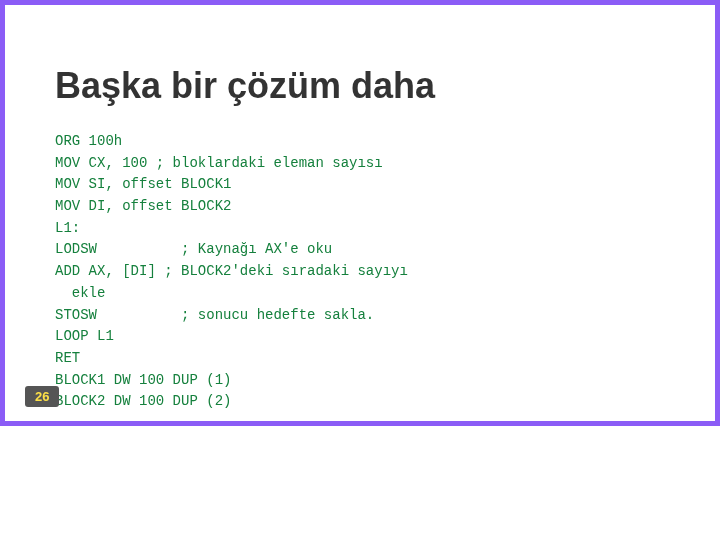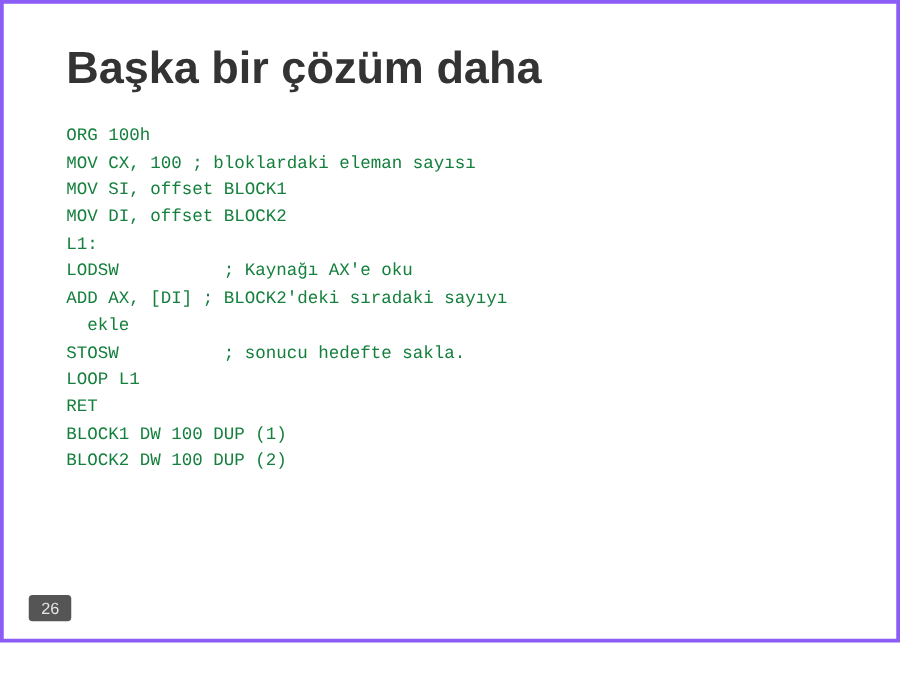--- a/index.html
+++ b/index.html
@@ -11,25 +11,25 @@
     body {
       width: 720px;
       height: 540px;
       background: #ffffff;
       font-family: Arial, sans-serif;
       overflow: hidden;
     }
 
     .slide {
       width: 720px;
-      height: 514px;
+      height: 426px;
       background: #ffffff;
       position: relative;
-      padding: 30px 50px 40px 50px;
-      border: 3px solid #8b5cf6;
+      padding: 60px 50px 40px 50px;
+      border: 5px solid #8b5cf6;
     }
 
     .slide-title {
       font-size: 36px;
       font-weight: bold;
       color: #333333;
       margin-bottom: 24px;
       font-family: Arial, sans-serif;
     }
 
@@ -39,23 +39,23 @@
       line-height: 1.55;
       color: #15803d;
       white-space: pre;
     }
 
     .page-number {
       position: absolute;
       bottom: 14px;
       left: 20px;
       background: #555555;
-      color: #e5e5e5;
+      color: #fde047;
       font-size: 13px;
-      font-weight: normal;
+      font-weight: bold;
       padding: 3px 10px;
       border-radius: 3px;
       font-family: Arial, sans-serif;
     }
   </style>
 </head>
 <body>
 
 <div class="slide">
   <div class="slide-title">Başka bir çözüm daha</div>

